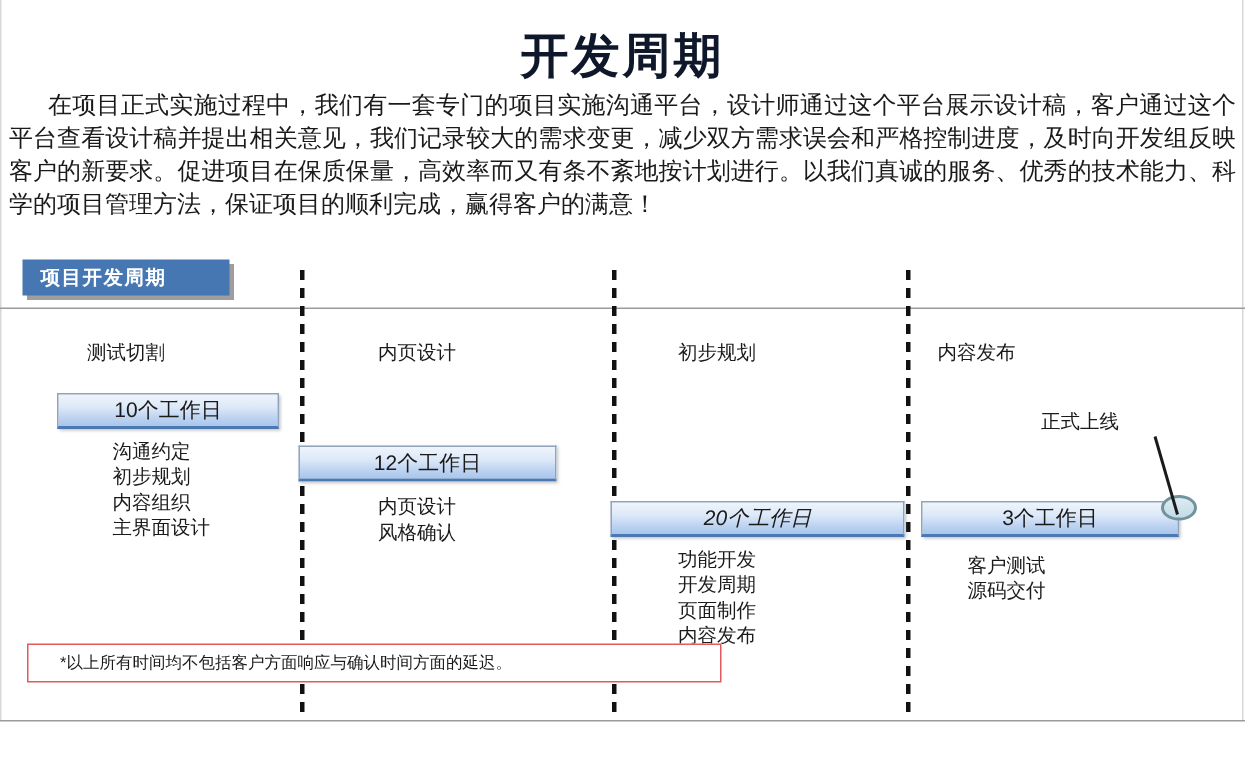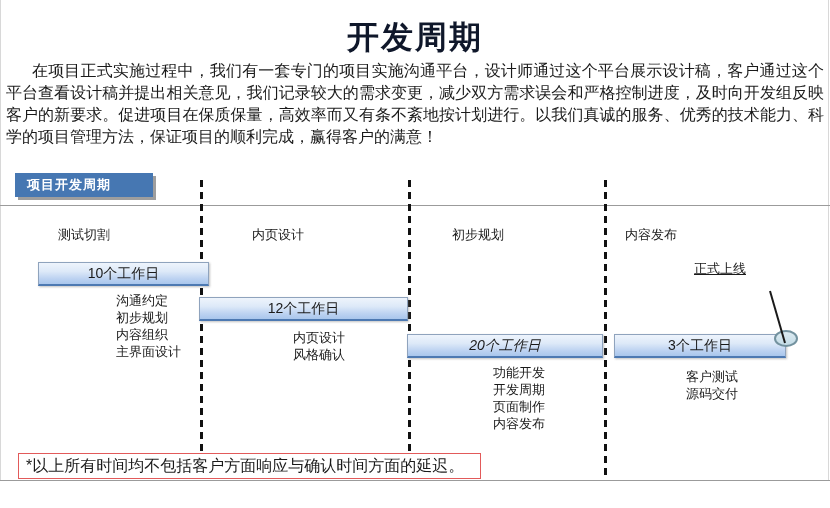--- a/index.html
+++ b/index.html
@@ -42,36 +42,36 @@
   
   .bar{
     height:24px;box-sizing:border-box;
     border:1px solid #8fa3bd;border-bottom:2px solid #4d79b2;
     background:linear-gradient(to bottom,#eef4fc 0%,#dde9f8 40%,#bcd2f1 75%,#a9c6ec 100%);
     text-align:center;font-size:14px;line-height:21px;
     box-shadow:1px 1px 2px rgba(120,120,120,0.45);
     z-index:3;
   }
   
-  .task-list{font-size:13px;line-height:17px;white-space:nowrap;margin-left:41px;}
+  .task-list{font-size:13px;line-height:17px;white-space:nowrap;}
   
   .annotation{left:658px;top:259px;width:124px;text-align:center;font-size:13px;line-height:15px;}
-  .annotation .launch{text-decoration:underline;margin-top:2px;}
+  .annotation .launch{margin-top:14px;}
   
   .leader{left:763px;top:286px;z-index:6;}
   
   .milestone{
     left:774px;top:330px;width:24px;height:17px;border-radius:50%;
     background:linear-gradient(to bottom,#dcebf2 0%,#c3dbe6 100%);
     border:2px solid #73929f;box-sizing:border-box;z-index:5;
   }
   
   .footnote{
-    left:18px;top:453px;width:463px;height:26px;box-sizing:border-box;
-    border:1px solid #e25a5a;font-size:16px;line-height:24px;padding-left:7px;
+    left:18px;top:429px;width:463px;height:26px;box-sizing:border-box;
+    border:1px solid #e25a5a;font-size:11px;line-height:24px;padding-left:21px;
     background:#ffffff;z-index:4;white-space:nowrap;
   }
 </style>
 </head>
 <body>
 
 <div class="abs vedge" style="left:0;"></div>
 <div class="abs vedge" style="left:828px;"></div>
 
 <div class="abs page-title">开发周期</div>
@@ -84,22 +84,22 @@
 
 <div class="abs dashed" style="left:200px;"></div>
 <div class="abs dashed" style="left:408px;"></div>
 <div class="abs dashed" style="left:604px;"></div>
 
 <div class="abs phase-title" style="left:58px;">测试切割</div>
 <div class="abs phase-title" style="left:252px;">内页设计</div>
 <div class="abs phase-title" style="left:452px;">初步规划</div>
 <div class="abs phase-title" style="left:625px;">内容发布</div>
 
-<div class="abs bar" style="left:38px;top:262px;width:171px;">10个工作日</div>
-<div class="abs bar" style="left:199px;top:297px;width:209px;text-align:center;">12个工作日</div>
+<div class="abs bar" style="left:38px;top:262px;width:148px;">10个工作日</div>
+<div class="abs bar" style="left:199px;top:297px;width:172px;text-align:center;">12个工作日</div>
 <div class="abs bar" style="left:407px;top:334px;width:196px;font-style:italic;">20个工作日</div>
 <div class="abs bar" style="left:614px;top:334px;width:172px;">3个工作日</div>
 
 <div class="abs task-list" style="left:75px;top:292px;">
   <div>沟通约定</div>
   <div>初步规划</div>
   <div>内容组织</div>
   <div>主界面设计</div>
 </div>
 <div class="abs task-list" style="left:252px;top:329px;">

